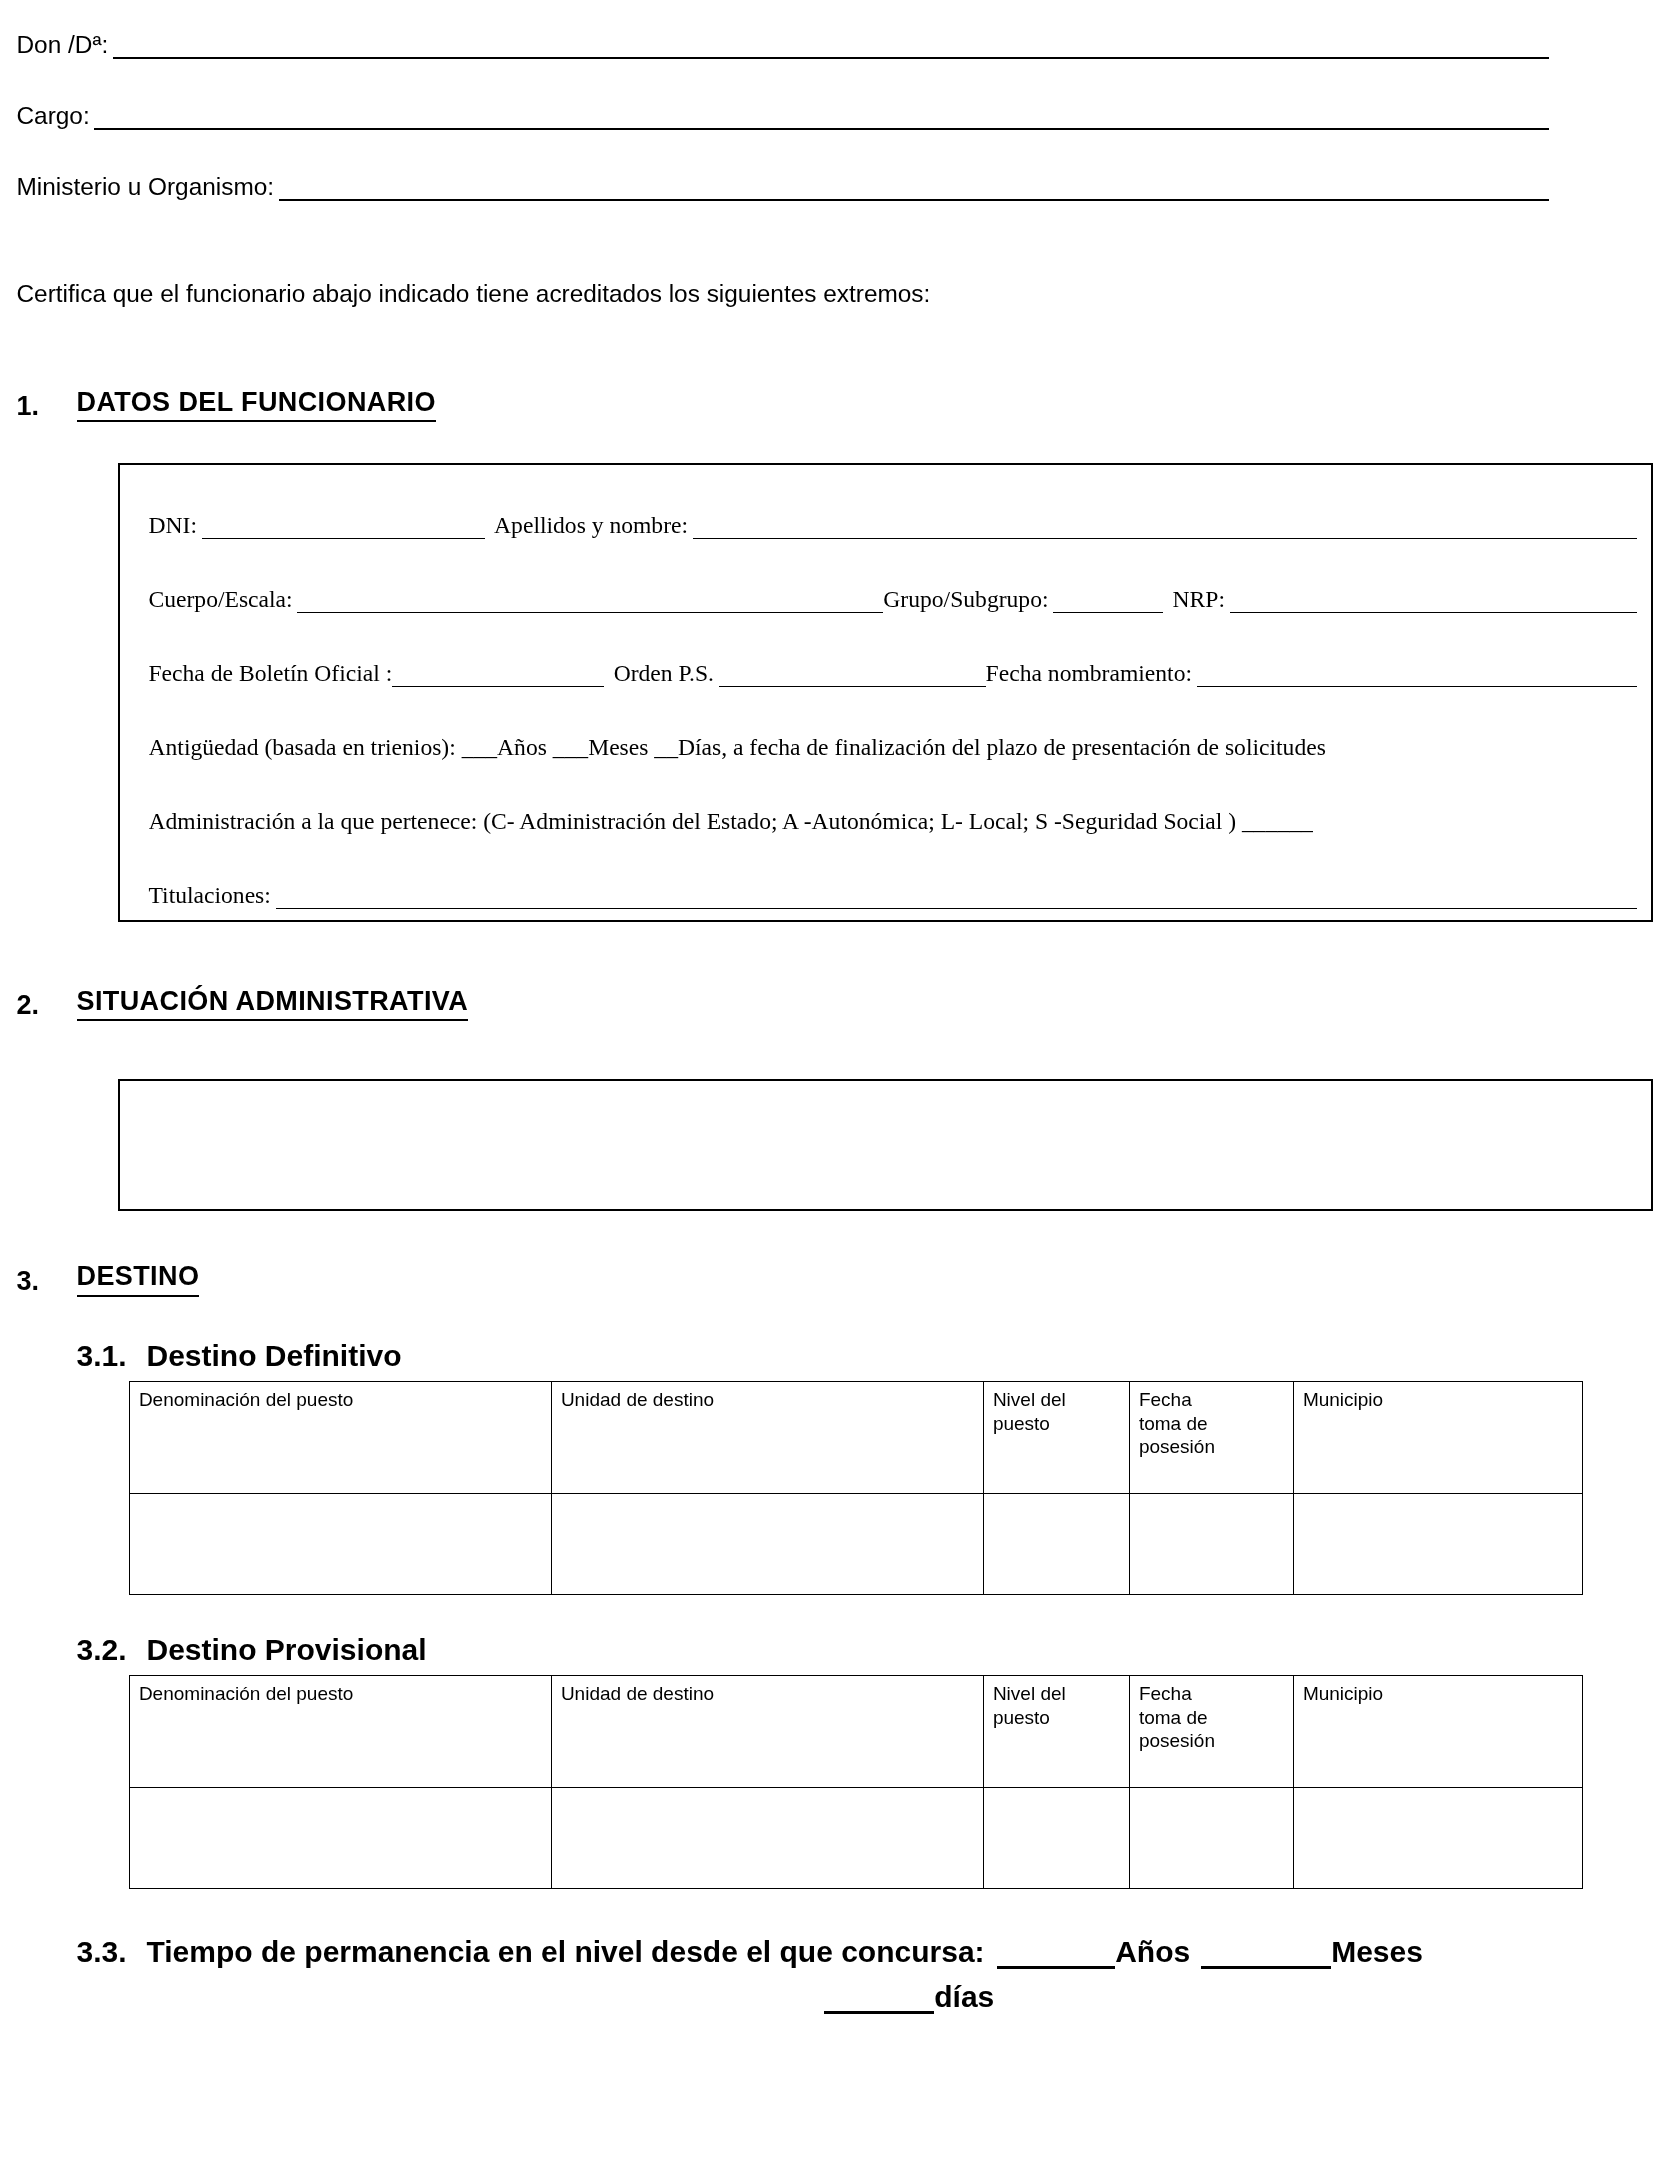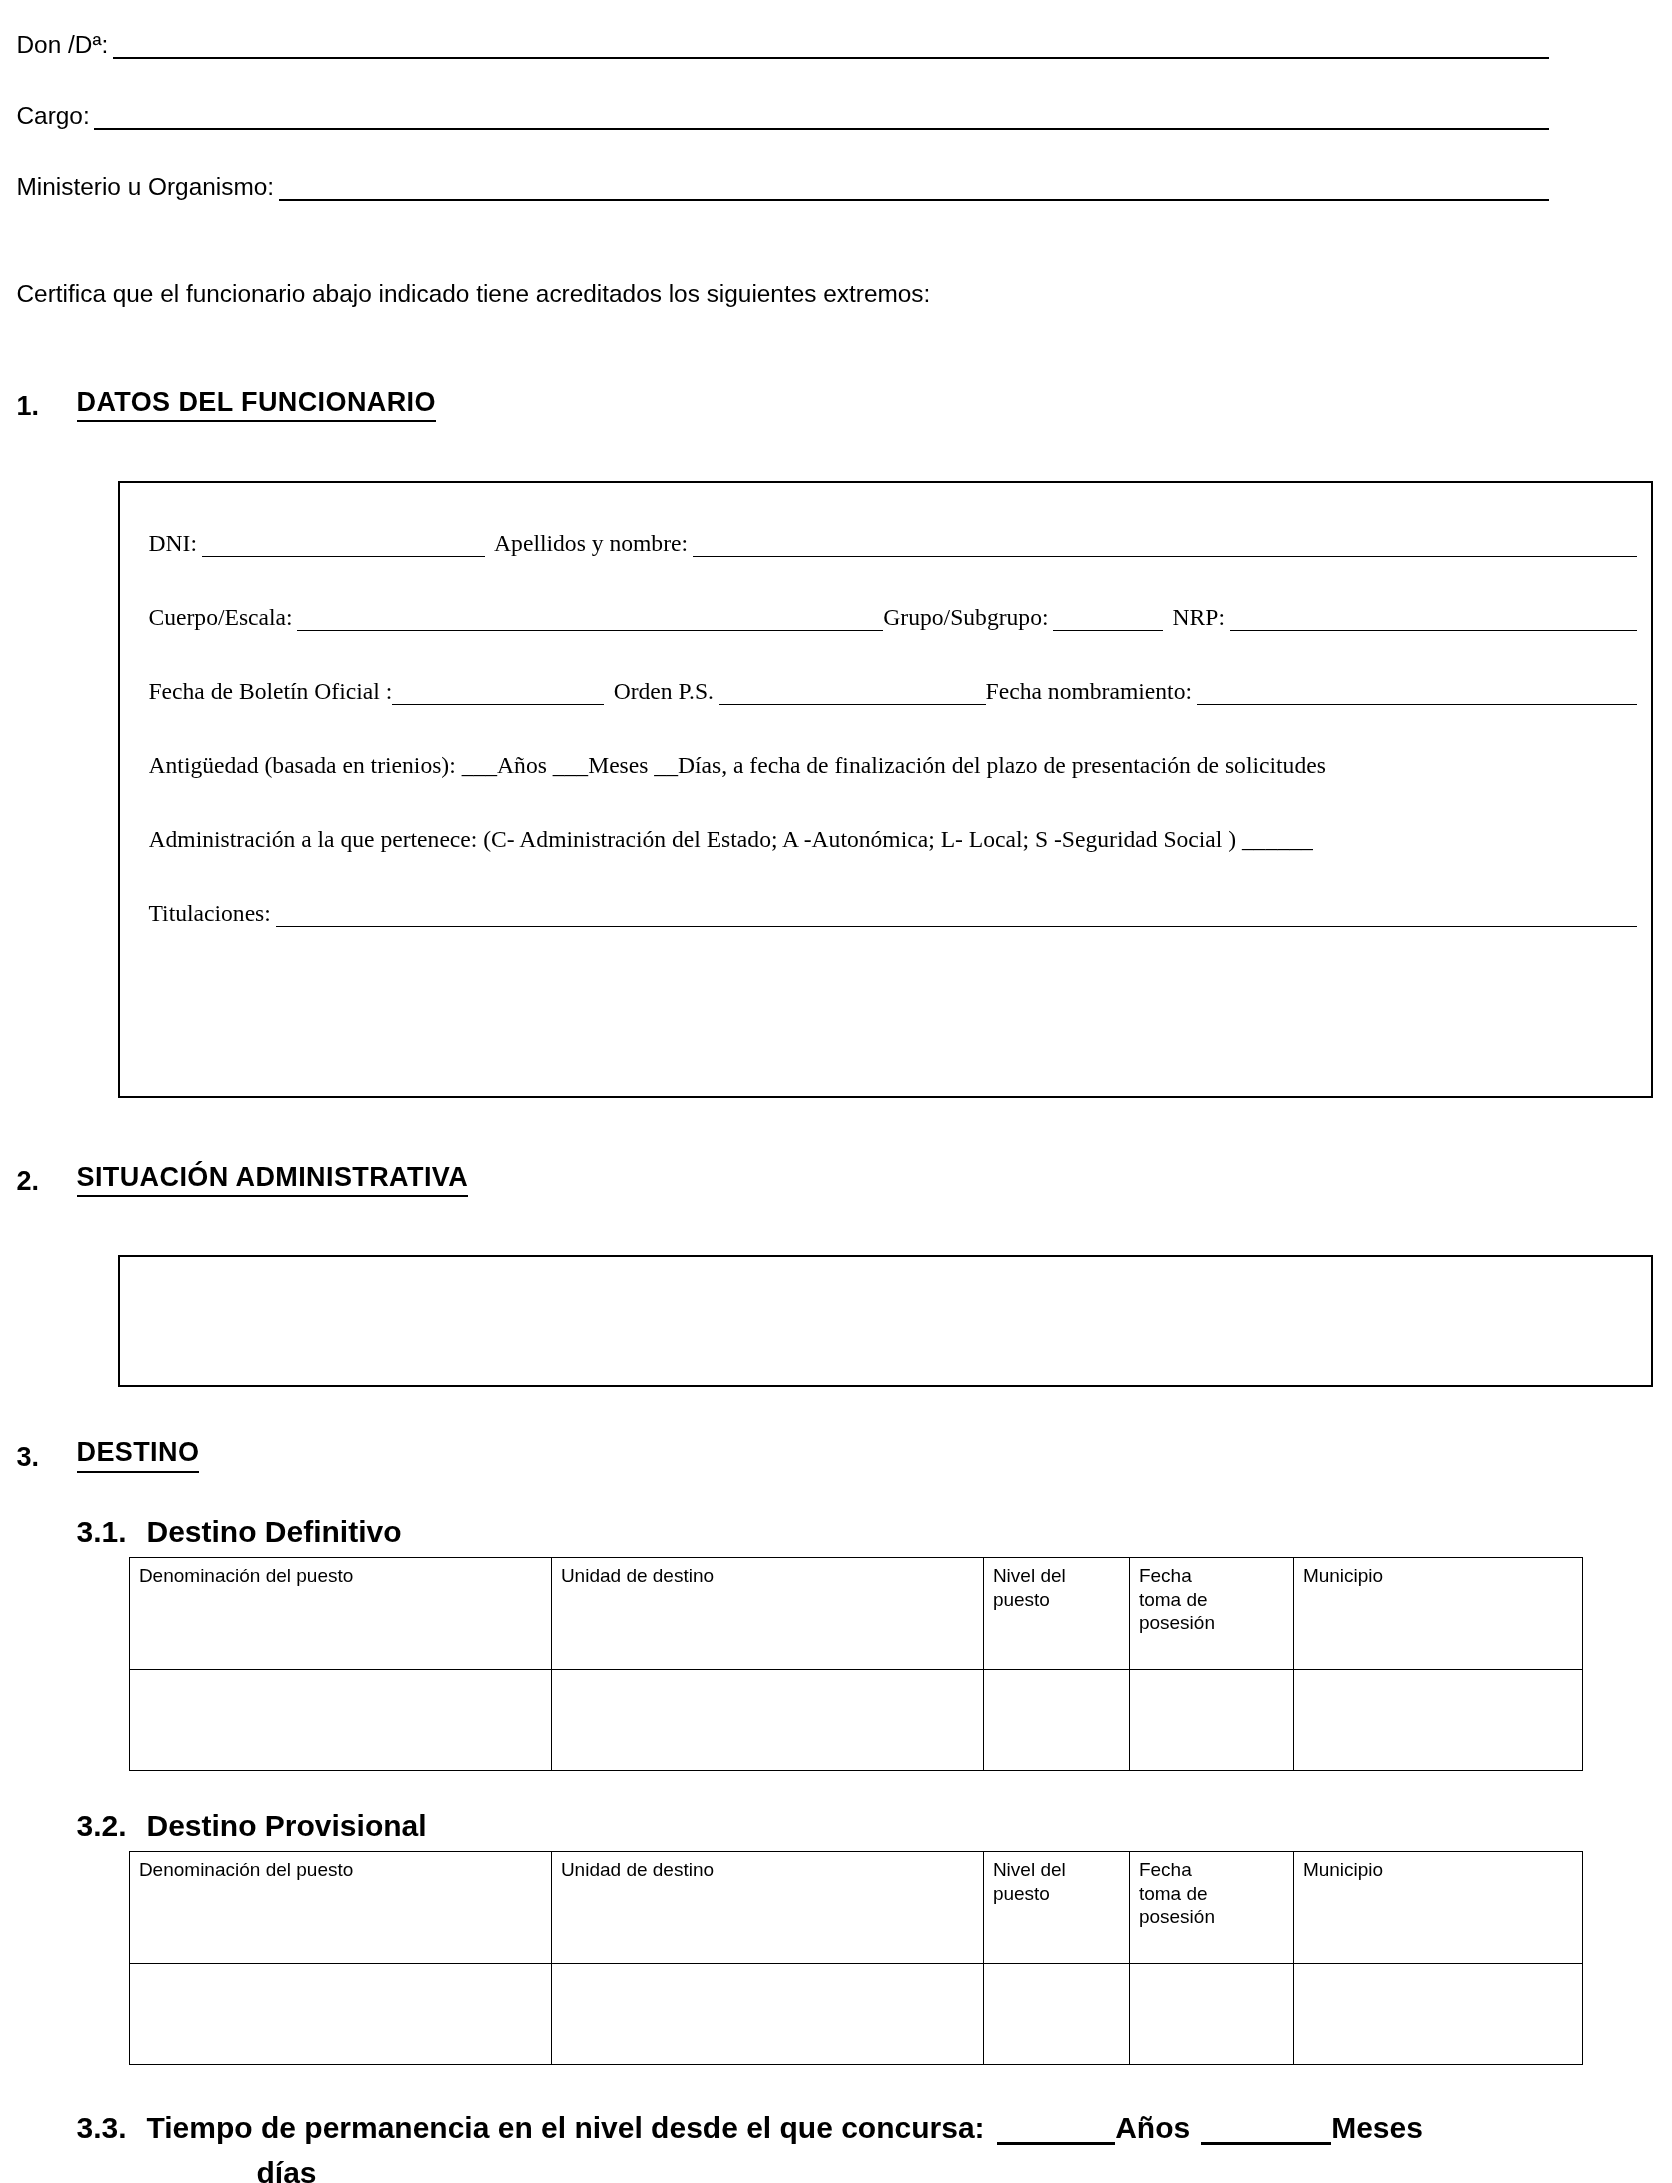--- a/index.html
+++ b/index.html
@@ -24,21 +24,21 @@
   
   .h-row { display:flex; align-items:flex-end; font-weight:bold; font-size:27px; }
   .h-row .hnum { width:60px; }
   .h-row .htitle { border-bottom:2.4px solid #000; padding-bottom:2.4px; letter-spacing:0.4px; }
   .h1-row { margin-top:79px; }
   .h2-row { margin-top:64px; }
   .h3-row { margin-top:50px; }
 
   
   .box { border:2.4px solid #000; margin-left:101px; width:1535px; }
-  .box1 { margin-top:59px; height:617px; padding:41px 14px 0 29px;
+  .box1 { margin-top:41px; height:459px; padding:41px 14px 0 29px;
           font-family:"Liberation Serif", serif; font-size:23.6px; }
   .box2 { margin-top:58px; height:132px; }
 
   .fline { display:flex; align-items:flex-end; height:33px; margin-bottom:41px; }
   .fline .lbl { white-space:nowrap; line-height:1.1; }
   .fline .blank { border-bottom-width:1.6px; height:28px; }
   .nowrapline { white-space:nowrap; overflow:hidden; }
 
   .b-dni       { width:283px; }
   .b-cuerpo    { width:586px; }
@@ -51,21 +51,21 @@
   
   .sub { display:flex; align-items:flex-end; margin-left:60px; font-weight:bold; font-size:30px; }
   .sub .snum { width:70px; flex:0 0 auto; }
   .sub1 { margin-top:42px; }
   .sub2 { margin-top:38px; }
   .sub3 { margin-top:46px; flex-wrap:wrap; }
   .sub3 .blank { border-bottom-width:3.1px; height:27px; }
   .b-anos  { width:118px; margin-left:12.6px; }
   .b-meses { width:130px; margin-left:11px; }
   .b-dias  { width:110px; }
-  .sub3-line2 { flex-basis:100%; display:flex; align-items:flex-end; margin-left:70px; margin-top:11px; }
+  .sub3-line2 { flex-basis:100%; display:flex; align-items:flex-end; margin-left:70px; margin-top:11px;justify-content:center; }
 
   
   table.dest { border-collapse:collapse; table-layout:fixed; width:1454px;
                margin-left:112px; margin-top:7.9px; font-size:19px; }
   table.dest th, table.dest td { border:1.6px solid #000; padding:6.3px 9.4px; vertical-align:top; text-align:left; }
   table.dest th { font-weight:normal; white-space:pre-line; line-height:1.25; }
   table.dest tr.hdr  { height:112px; }
   table.dest tr.body { height:101px; }
   col.c1 { width:422px; } col.c2 { width:432px; } col.c3 { width:146px; }
   col.c4 { width:164px; } col.c5 { width:289px; }

